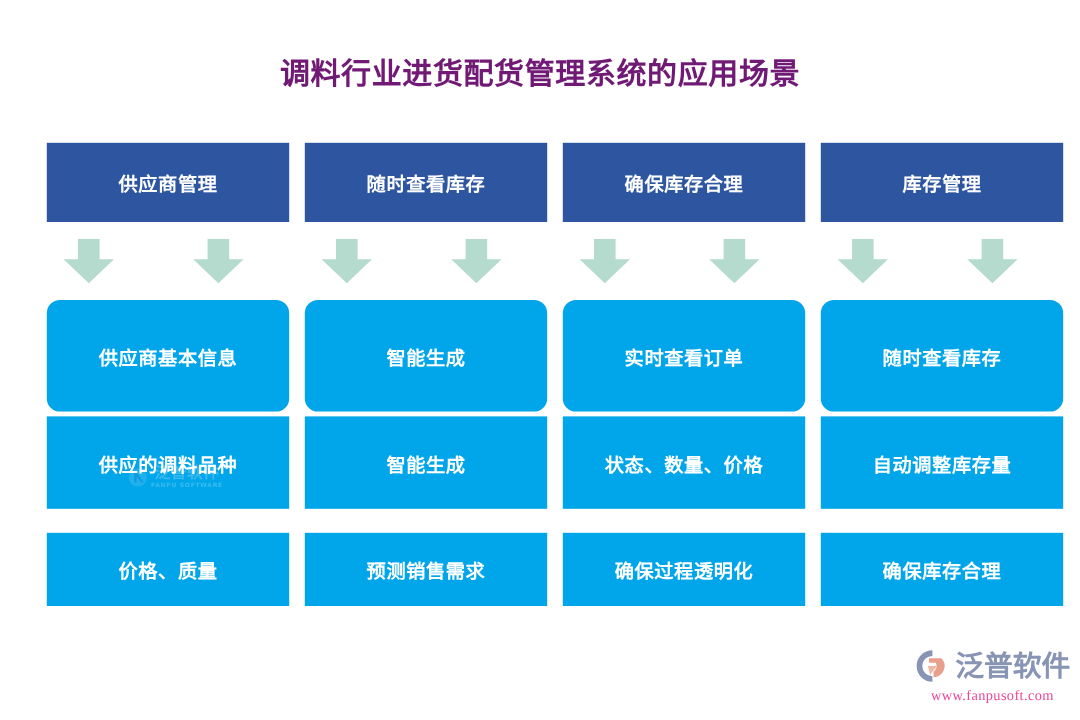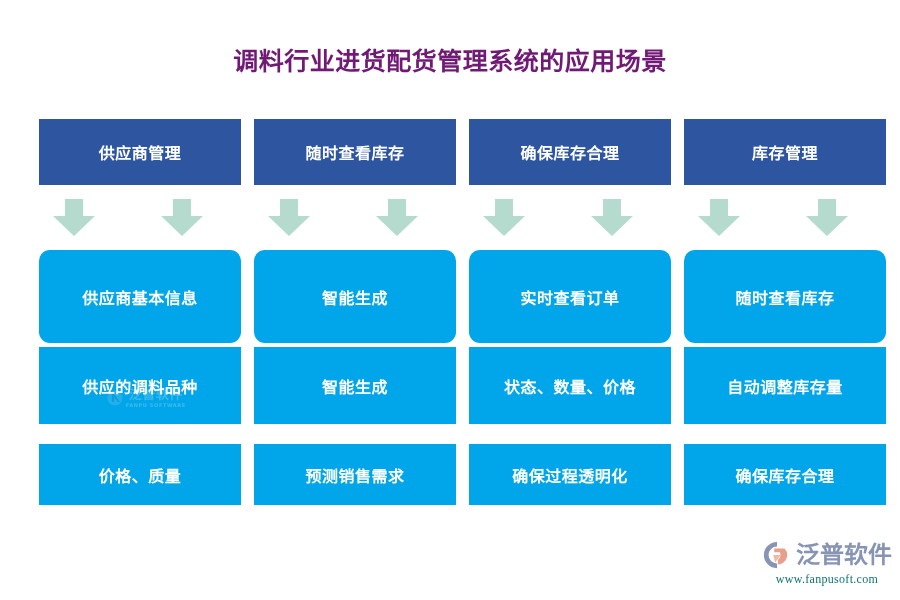--- a/index.html
+++ b/index.html
@@ -158,21 +158,21 @@
   .brand-name {
     font-size: 24px;
     font-weight: bold;
     color: #8794b4;
     letter-spacing: 0px;
     line-height: 1;
   }
   .brand-url {
     margin-top: 3px;
     font-size: 12px;
-    color: #0f766e;
+    color: #ec4899;
     font-family: "Liberation Serif", "DejaVu Serif", serif;
     letter-spacing: 0.3px;
     line-height: 1;
   }
 </style>
 </head>
 <body>
 
 <div id="slide">
 

